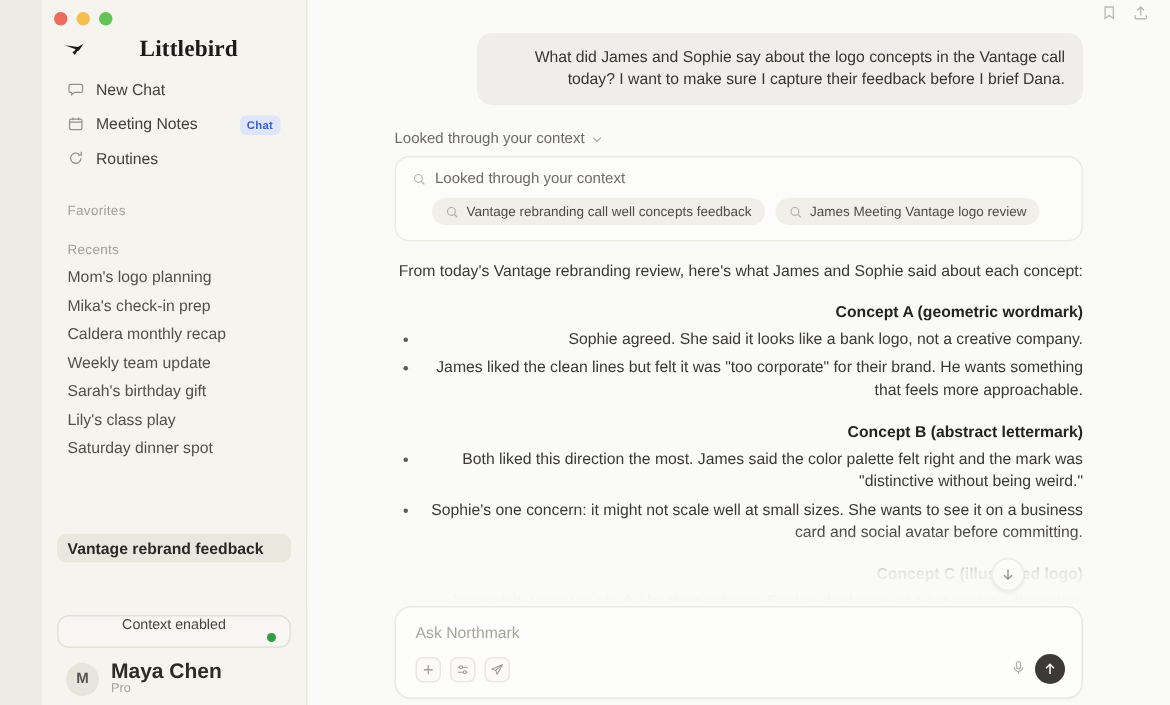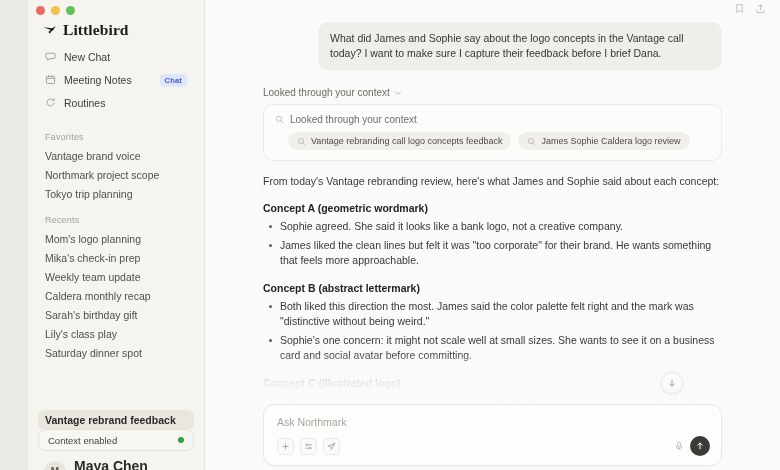--- a/index.html
+++ b/index.html
@@ -46,20 +46,21 @@
 
   .brand {
     display: flex; align-items: center; gap: 6px;
     padding: 6px 0 10px 14px;
   }
   .brand-logo { width: 15px; height: 15px; display: block; }
   .brand-name {
     font-family: "Liberation Serif", serif;
     font-size: 15.5px; font-weight: 700; color: #1c1b19;
     letter-spacing: 0.1px;
+    margin-left: 30px;
   }
 
   .nav-group { padding: 2px 10px 0 10px; }
   .nav-item {
     display: flex; align-items: flex-start; gap: 8px;
     height: 23px; padding: 0 7px;
     border-radius: 6px;
     font-size: 10.5px; color: #41403c;
     cursor: default;
     position: relative;
@@ -93,21 +94,21 @@
 
   .sidebar-footer {
     margin-top: auto;
     padding: 0 10px 6px 10px;
   }
   .context-pill {
     display: flex; align-items: center;
     height: 22px; padding: 0 9px;
     border: 1px solid #e2e0d9; border-radius: 8px;
     background: #f7f6f2;
-    font-size: 9.5px; color: #45443f;
+    font-size: 9.5px; color: #45443f; flex-direction: column;
   }
   .context-dot {
     margin-left: auto; width: 6px; height: 6px;
     border-radius: 50%; background: #2f9e44;
   }
   .user-row {
     display: flex; align-items: center; gap: 8px;
     padding: 9px 6px 0 6px;
   }
   .avatar {
@@ -131,20 +132,21 @@
     display: flex; align-items: center; justify-content: flex-end;
     gap: 10px; padding-right: 14px;
   }
   .hdr-ic { width: 11px; height: 11px; opacity: .33; }
 
   .thread {
     flex: 1 1 auto;
     position: relative;
     padding: 6px 58px 0 58px;
     overflow: hidden;
+    text-align: right;
   }
 
   .user-msg {
     margin-left: auto;
     max-width: 404px;
     background: #f0eeea;
     border-radius: 10px;
     padding: 9px 12px;
     font-size: 10.5px; line-height: 15px;
     color: #373632;
@@ -294,32 +296,27 @@
       <div class="nav-item">
         <svg class="ic" viewBox="0 0 16 16">
           <path d="M13 8a5 5 0 1 1-1.6-3.7" fill="none" stroke="#55534d" stroke-width="1.2"></path>
           <path d="M13.4 1.8v3.2h-3.2" fill="none" stroke="#55534d" stroke-width="1.2"></path>
         </svg>
         <span>Routines</span>
       </div>
     </div>
 
     <div class="section-label">Favorites</div>
-    <div class="list">
-      <div class="list-item">Vantage brand voice</div>
-      <div class="list-item">Northmark project scope</div>
-      <div class="list-item">Tokyo trip planning</div>
-    </div>
 
     <div class="section-label">Recents</div>
     <div class="list">
       <div class="list-item">Mom's logo planning</div>
       <div class="list-item">Mika's check-in prep</div>
+      <div class="list-item">Caldera monthly recap</div>
       <div class="list-item">Weekly team update</div>
-      <div class="list-item">Caldera monthly recap</div>
       <div class="list-item">Sarah's birthday gift</div>
       <div class="list-item">Lily's class play</div>
       <div class="list-item">Saturday dinner spot</div>
       <div class="list-item active">Vantage rebrand feedback</div>
     </div>
 
     <div class="sidebar-footer">
       <div class="context-pill">
         <span>Context enabled</span>
         <span class="context-dot"></span>
@@ -364,28 +361,28 @@
             <path d="M10.4 10.4 14 14" stroke="#6e6c66" stroke-width="1.4" fill="none"></path>
           </svg>
           <span>Looked through your context</span>
         </div>
         <div class="chips">
           <div class="chip">
             <svg class="mini-ic" viewBox="0 0 16 16">
               <circle cx="7" cy="7" r="4.6" fill="none" stroke="#6e6c66" stroke-width="1.4"></circle>
               <path d="M10.4 10.4 14 14" stroke="#6e6c66" stroke-width="1.4" fill="none"></path>
             </svg>
-            <span>Vantage rebranding call logo concepts feedback</span>
+            <span>Vantage rebranding call well concepts feedback</span>
           </div>
           <div class="chip">
             <svg class="mini-ic" viewBox="0 0 16 16">
               <circle cx="7" cy="7" r="4.6" fill="none" stroke="#6e6c66" stroke-width="1.4"></circle>
               <path d="M10.4 10.4 14 14" stroke="#6e6c66" stroke-width="1.4" fill="none"></path>
             </svg>
-            <span>James Sophie Caldera logo review</span>
+            <span>James Meeting Vantage logo review</span>
           </div>
         </div>
       </div>
 
       <div class="answer">
         <div class="para">From today's Vantage rebranding review, here's what James and Sophie said about each concept:</div>
 
         <div class="concept-h">Concept A (geometric wordmark)</div>
         <ul class="bullets">
           <li>Sophie agreed. She said it looks like a bank logo, not a creative company.</li>

